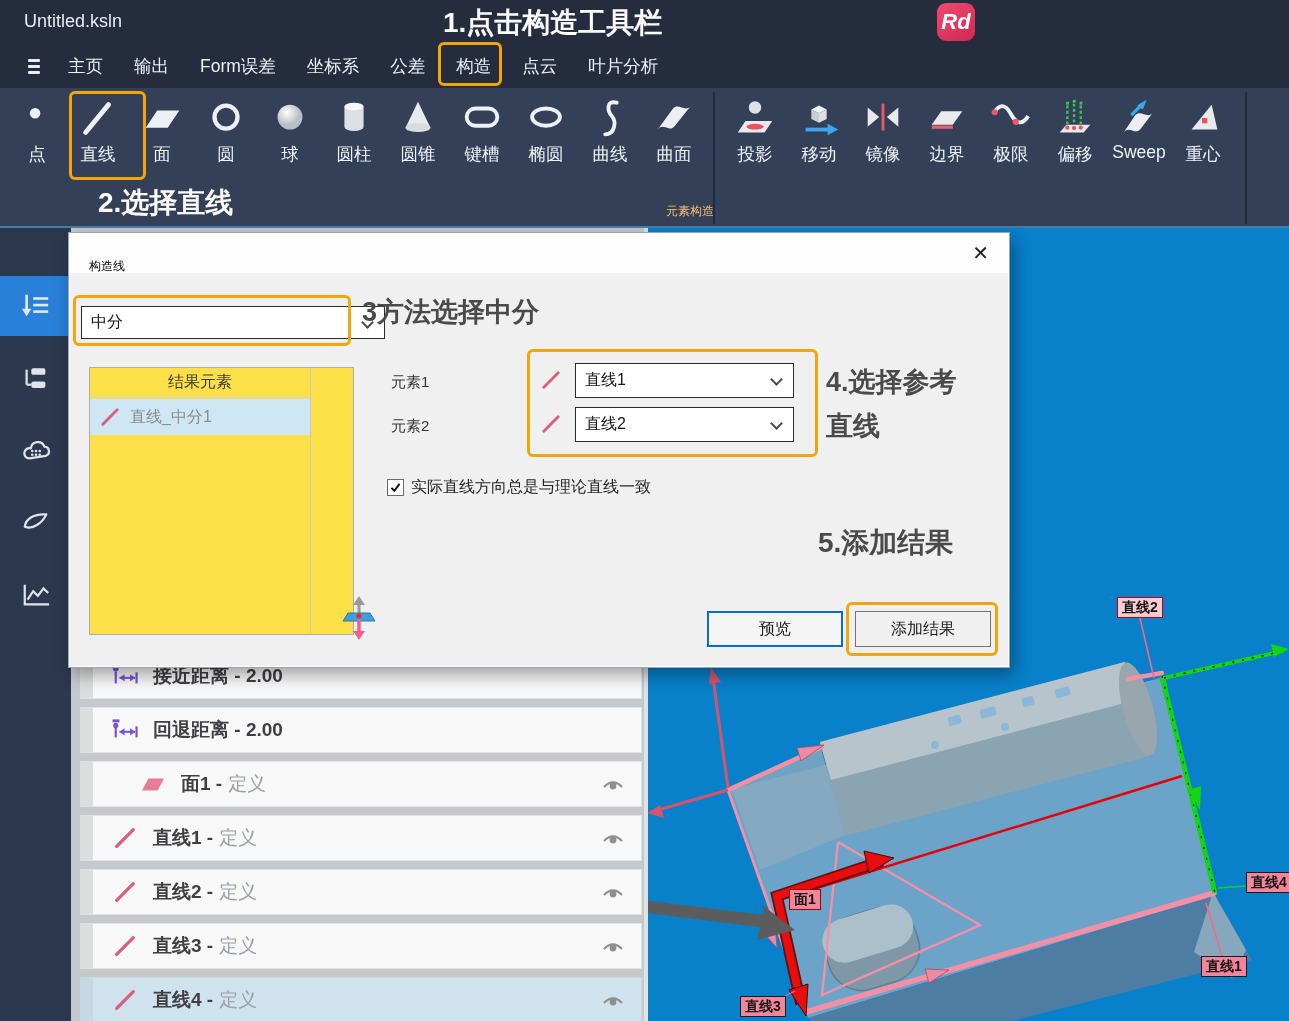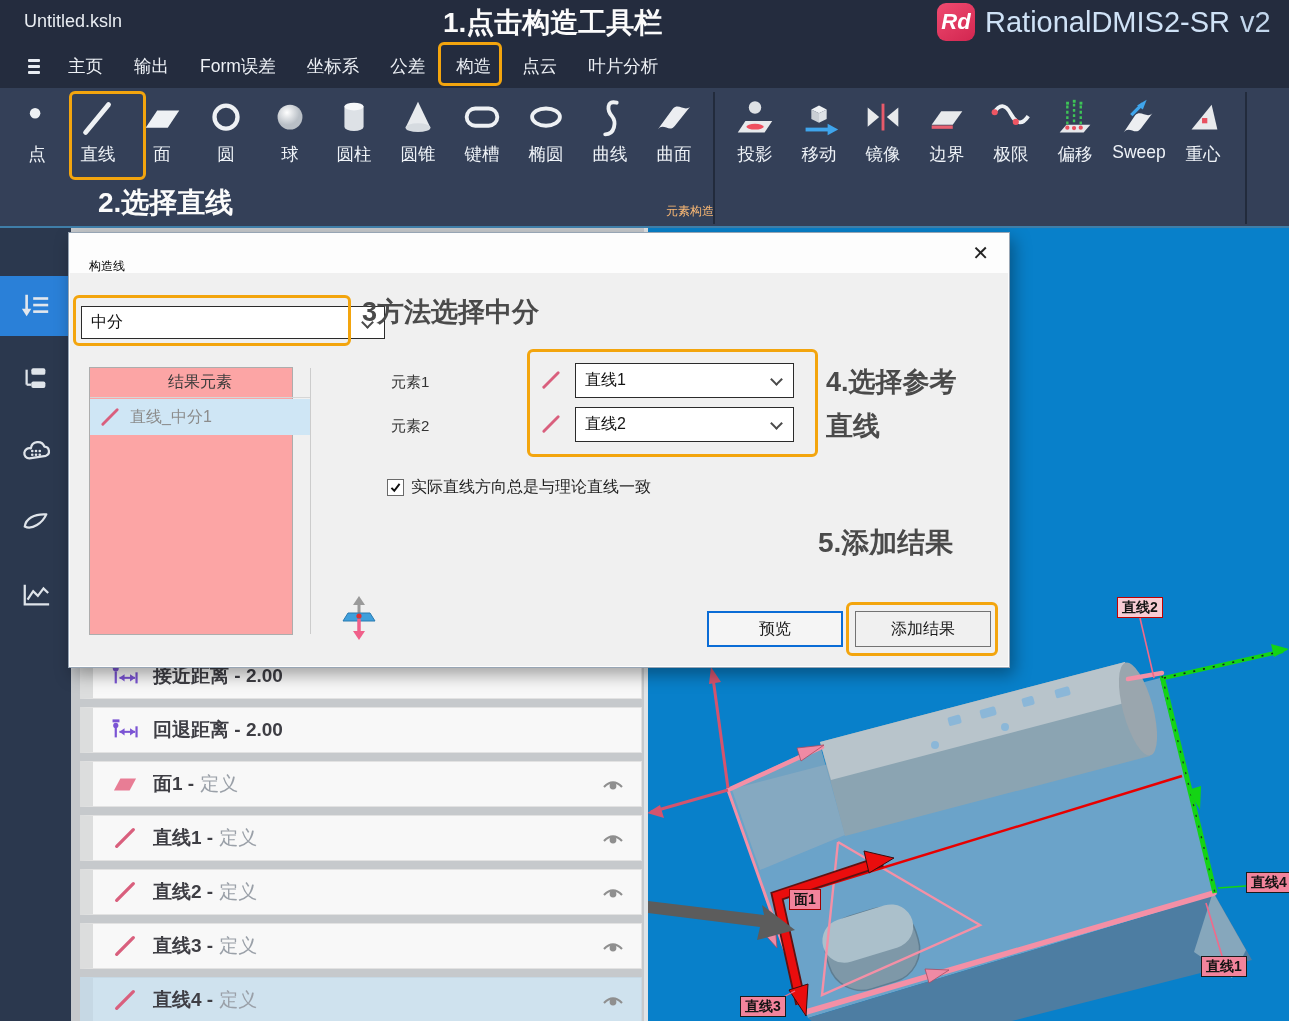--- a/index.html
+++ b/index.html
@@ -69,21 +69,21 @@
     box-shadow:4px 7px 16px rgba(0,0,0,.35);z-index:10}
   #dlg-body{position:absolute;left:1px;right:1px;top:40px;bottom:1px;background:#f0f0f0}
   #dlg-title{position:absolute;left:20px;top:25px;font-size:12px;color:#000000}
   #dlg-close{position:absolute;right:20px;top:9px;font-size:20px;font-weight:300;color:#222;cursor:pointer;line-height:22px}
   .combo{position:absolute;background:#fff;border:1px solid #2b2b2b;display:flex;align-items:center;cursor:pointer}
   .combo .cv{font-size:16px;color:#141414;margin-left:9px}
   .chev{position:absolute;right:12px;top:11px;width:9px;height:9px;border-right:2px solid #4a4a4a;border-bottom:2px solid #4a4a4a;transform:rotate(45deg)}
   #method-combo{left:12px;top:73px;width:304px;height:33px}
   #el1-combo{left:506px;top:130px;width:219px;height:35px}
   #el2-combo{left:506px;top:174px;width:219px;height:35px}
-  #result-table{position:absolute;left:20px;top:134px;width:204px;height:268px;background:#fca5a5;border:1px solid #adadad}
+  #result-table{position:absolute;left:20px;top:134px;width:265px;height:268px;background:#fde047;border:1px solid #adadad}
   #rt-header{position:absolute;left:0;top:0;width:220px;height:30px;border-bottom:1px solid #d6d6d6;
     display:flex;align-items:center;justify-content:center;font-size:16px;color:#3c3c3c}
   #rt-coldiv{position:absolute;left:220px;top:0;bottom:0;border-left:1px solid #cccccc}
   #rt-row{position:absolute;left:0;top:31px;width:220px;height:36px;background:#cfe6f5;display:flex;align-items:center;cursor:pointer}
   #rt-row .mini-ic{margin-left:8px}
   #rt-row .rt-name{font-size:16px;color:#8c8c8c;margin-left:8px}
   .mini-ic{width:24px;height:22px;display:inline-block;flex:0 0 auto}
   .mini-ic svg{width:100%;height:100%}
   .el-label{position:absolute;left:322px;font-size:15px;color:#333}
   #el1-label{top:140px}
@@ -229,21 +229,21 @@
               <circle cx="5" cy="8" r="2.8" stroke="none"></circle>
               <line x1="5" y1="9" x2="5" y2="21" stroke-width="2.4"></line>
               <line x1="9" y1="15" x2="26" y2="15" stroke-width="2.2"></line>
               <polygon points="9,15 14.5,11 14.5,19" stroke="none"></polygon>
               <polygon points="26,15 20.5,11 20.5,19" stroke="none"></polygon>
               <line x1="27.5" y1="9" x2="27.5" y2="21" stroke-width="2.4"></line>
             </g>
           </svg></span>
         <span class="feat-text">回退距离 - 2.00</span>
       </div>
-      <div class="feat-row" style="top: 533px;">
+      <div class="feat-row" style="top: 533px; padding-left: 28px;">
         <span class="row-ic"><svg viewBox="0 0 30 26">
             <polygon points="3,20 10,7 27,7 20,20" fill="#e87d95"></polygon>
           </svg></span>
         <span class="feat-text">面1 -</span>
         <span class="feat-text feat-suffix">定义</span>
         <span class="eye"><svg viewBox="0 0 24 16">
             <path d="M3,10 Q12,1 21,10" stroke="#8f8f8f" stroke-width="2.2" fill="none"></path>
             <circle cx="12" cy="9" r="3.4" fill="#8f8f8f"></circle>
           </svg></span>
       </div>
@@ -292,21 +292,20 @@
           </svg></span>
       </div>
     </div>
 
   <div id="titlebar">
     <div id="filename">Untitled.ksln</div>
     <div id="logo-wrap">
       <div id="logo-badge">
           <span>Rd</span>
         </div>
-      <div id="app-name"><span>RationalDMIS2-SR</span><span class="ver">v2</span></div>
     </div>
   </div>
 
   <div id="menubar">
     <div id="hamburger">
         <span></span>
         <span></span>
         <span></span>
       </div>
     <nav id="menu-items">

